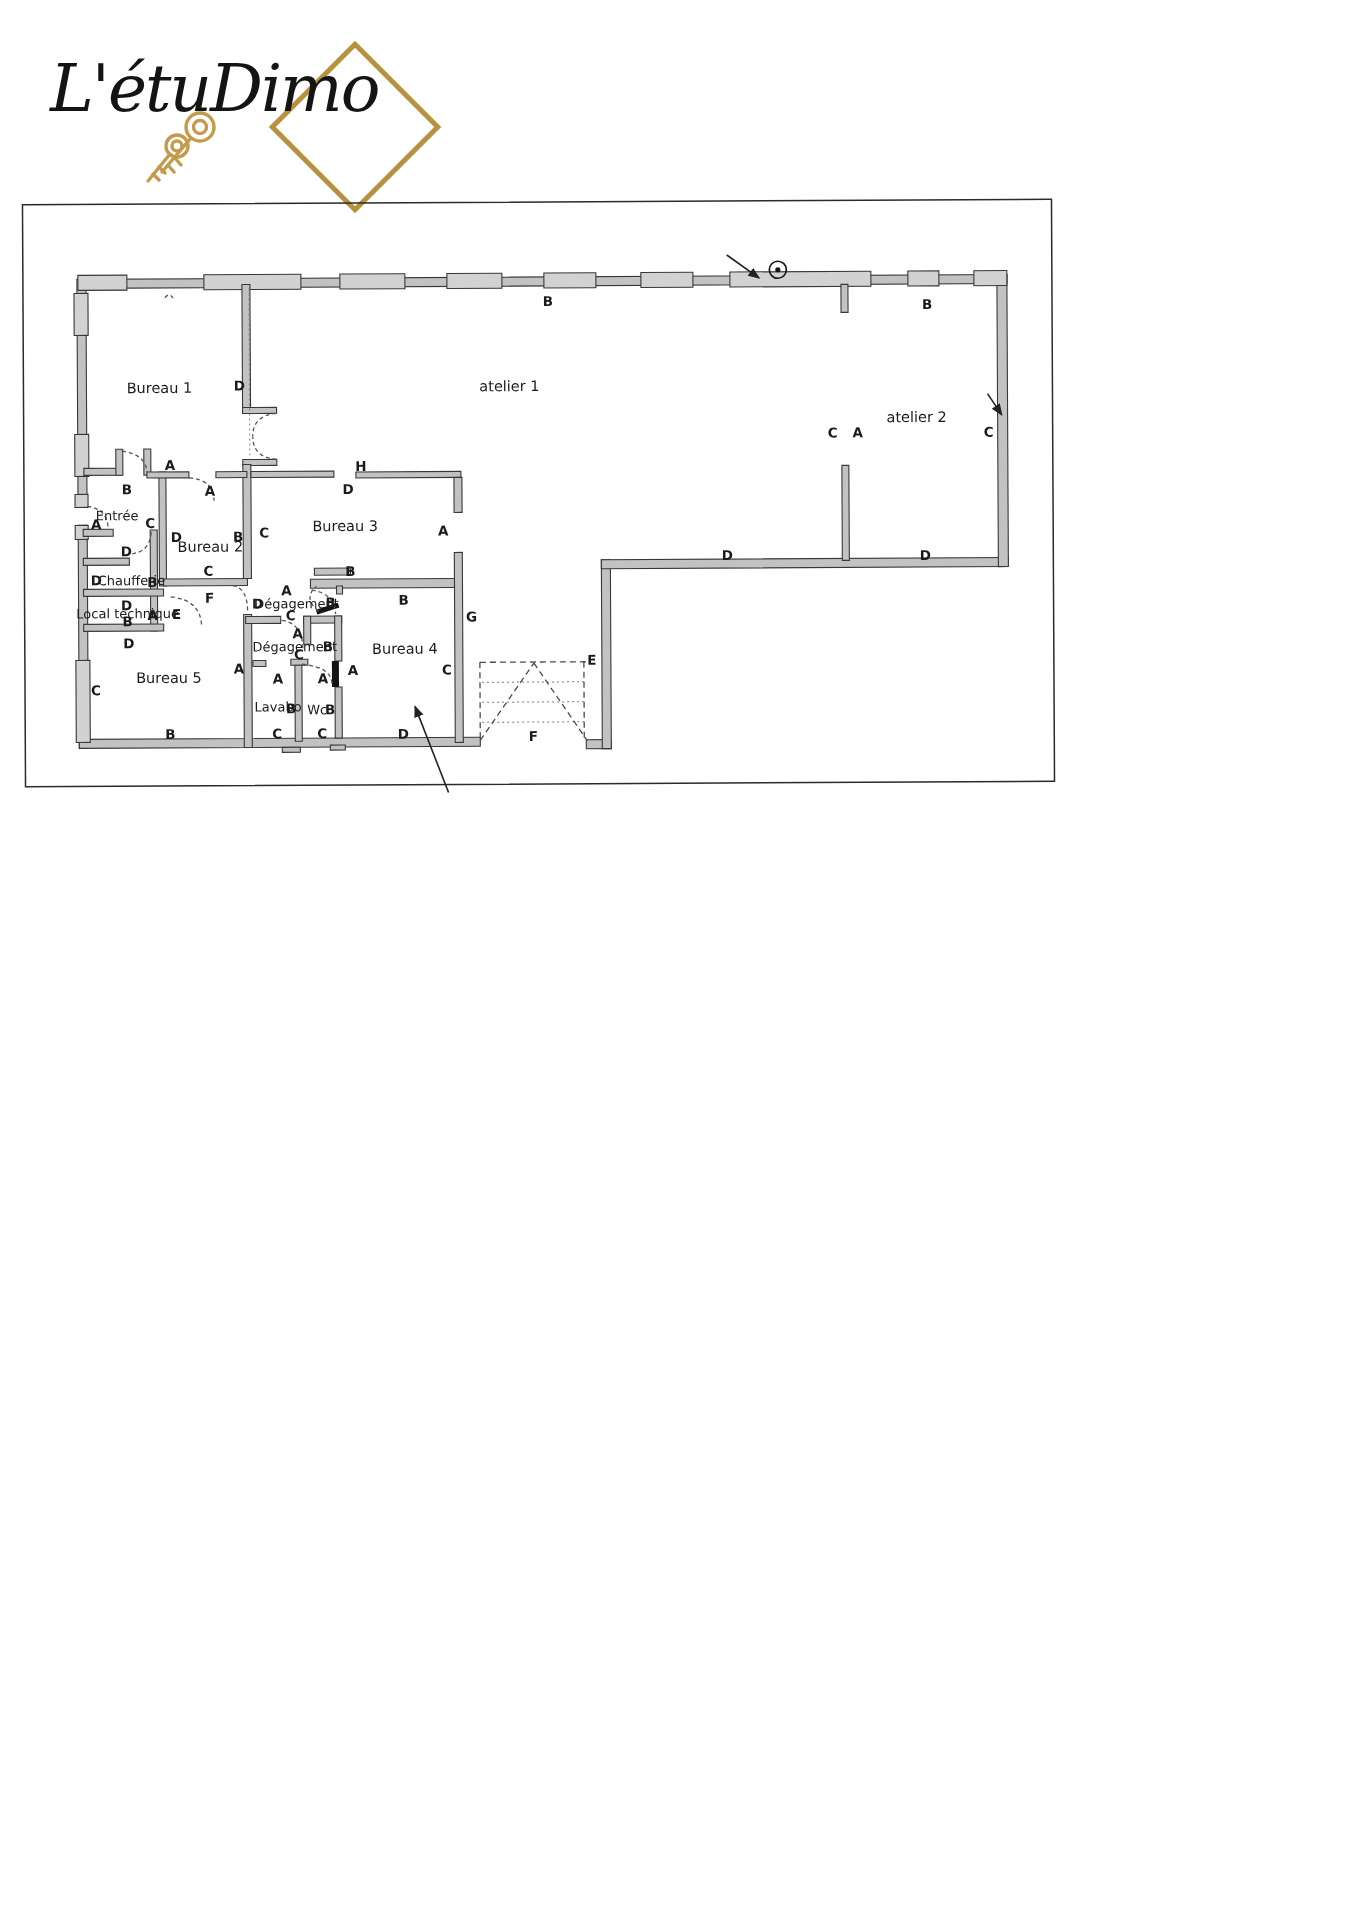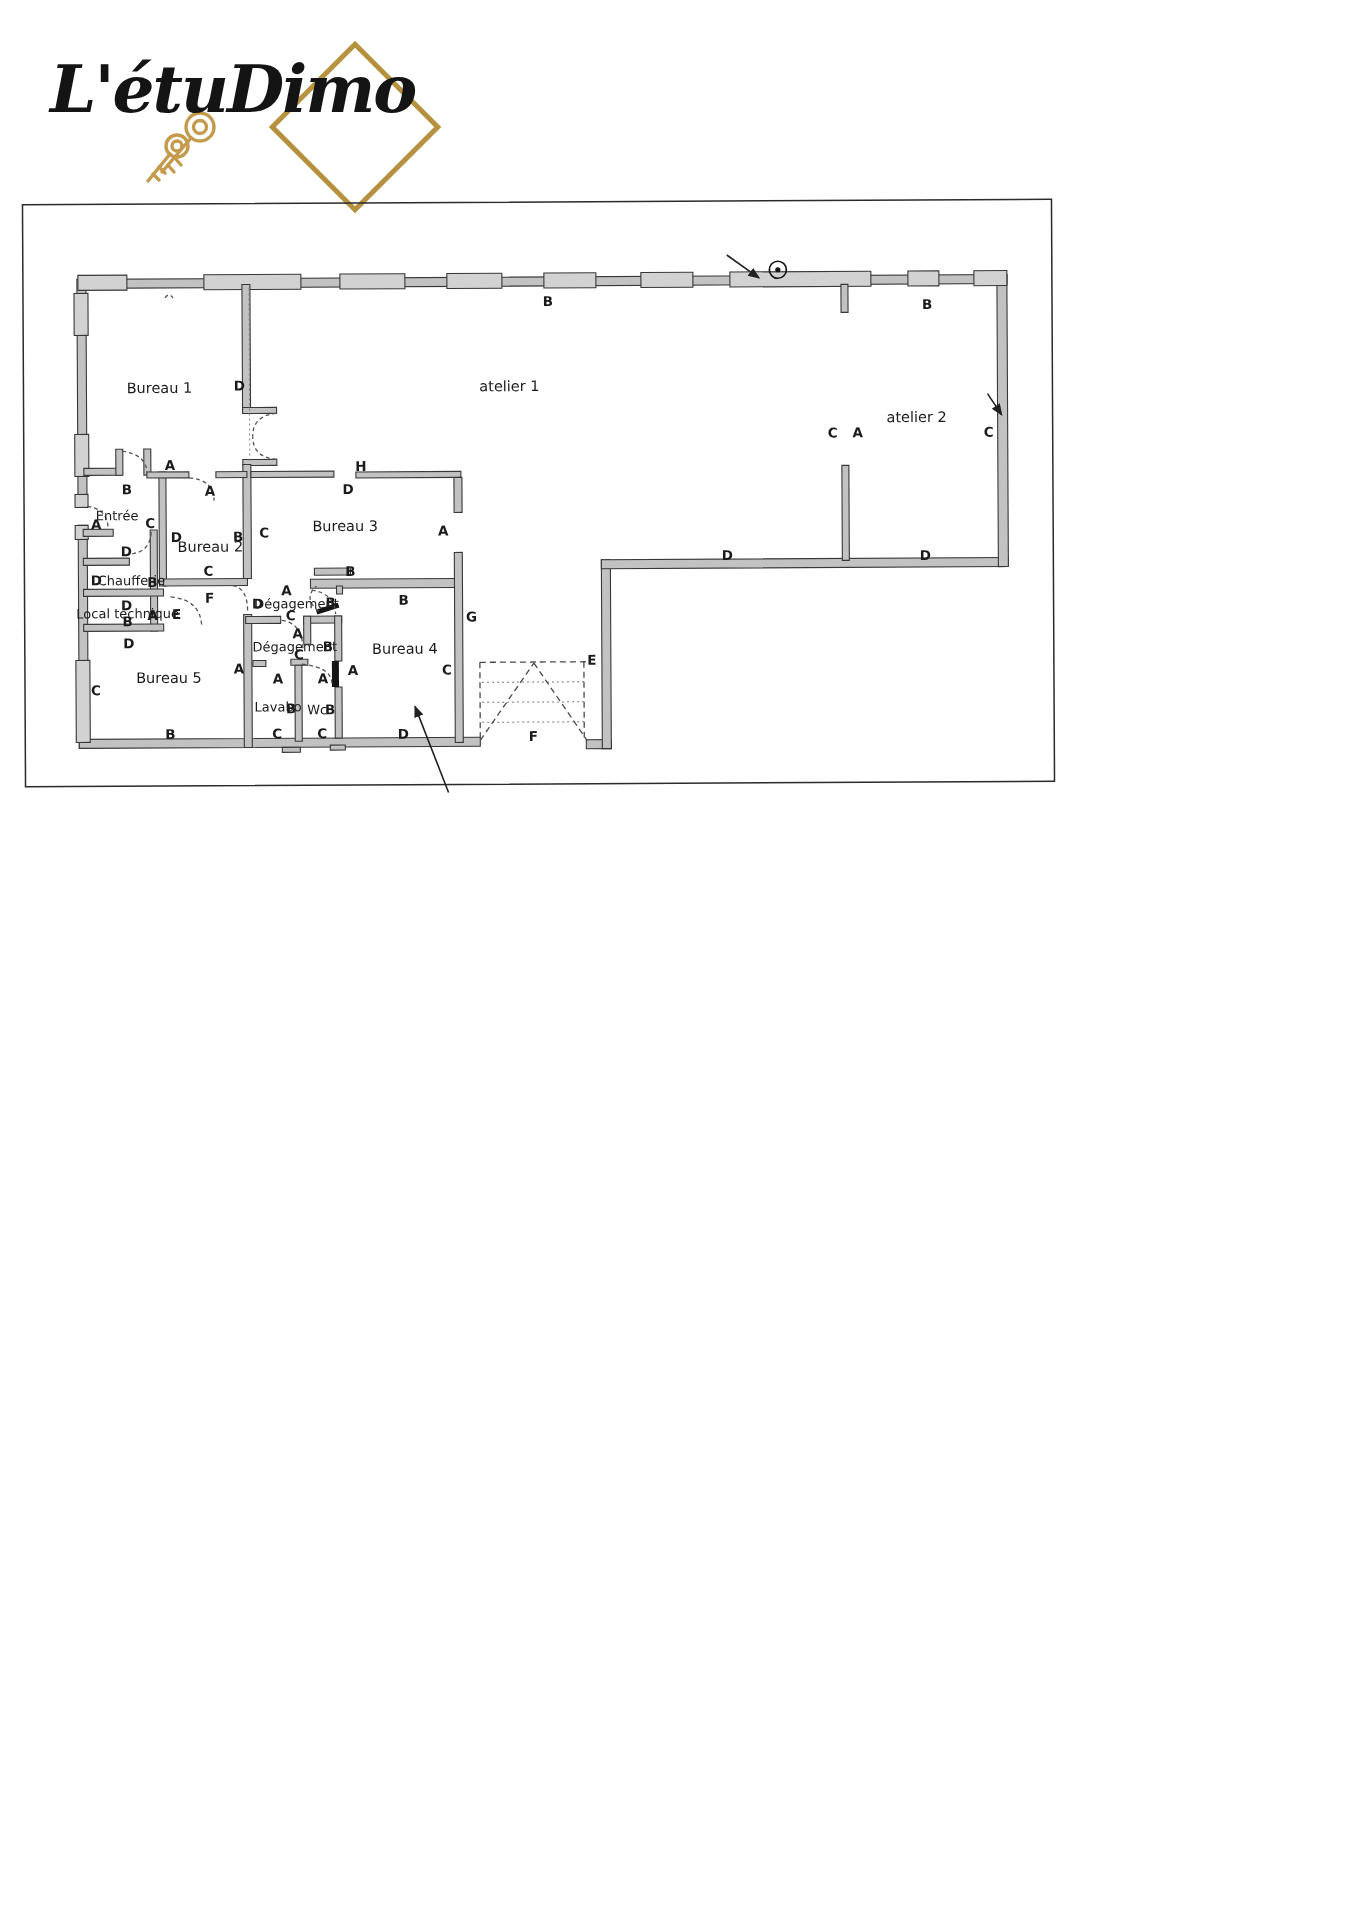--- a/index.html
+++ b/index.html
@@ -4,21 +4,21 @@
 <style>
   html,body{margin:0;padding:0;background:#ffffff;}
   body{width:1358px;height:1920px;position:relative;font-family:"DejaVu Sans",sans-serif;overflow:hidden;}
 
   
   .logo{position:absolute;left:20px;top:10px;width:440px;height:200px;}
   .logo-diamond{position:absolute;left:274px;top:56px;width:112px;height:112px;
     border:5px solid #b6923e;transform:rotate(45deg);}
   .logo-keys{position:absolute;left:112px;top:92px;z-index:1;}
   .logo-text{position:absolute;left:30px;top:40px;z-index:2;
-    font-family:"DejaVu Serif",serif;font-style:italic;font-weight:bold;
+    font-family:"DejaVu Serif",serif;font-style:italic;font-weight:normal;
     font-size:66px;letter-spacing:-2px;color:#141414;white-space:nowrap;}
 
   
   #plan{position:absolute;left:0;top:0;}
   .wall{fill:#c2c2c2;stroke:#383838;stroke-width:1.1;}
   .win{fill:#d2d2d2;stroke:#383838;stroke-width:1.1;}
   .blackdoor{fill:#141414;stroke:none;}
   .arc{fill:none;stroke:#555;stroke-width:1.3;stroke-dasharray:4 3;}
   .axis{stroke:#777;stroke-width:0.9;stroke-dasharray:2 3;fill:none;}
   .stair{fill:none;stroke:#4a4a4a;stroke-width:1.3;stroke-dasharray:6 4;}

